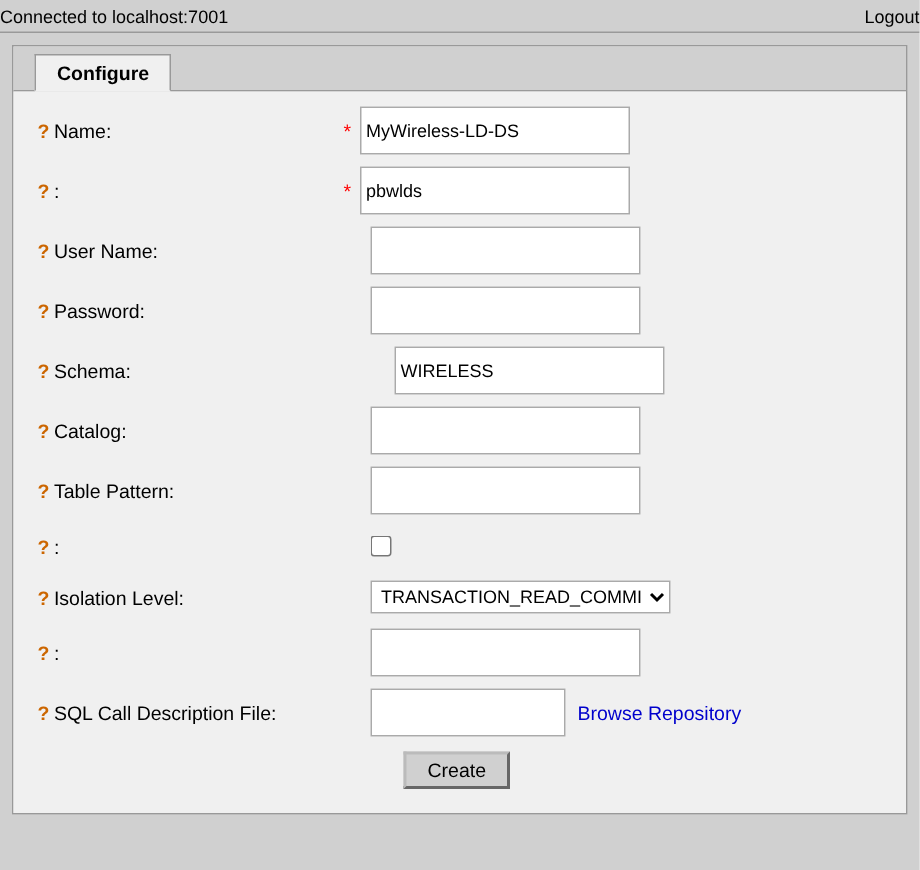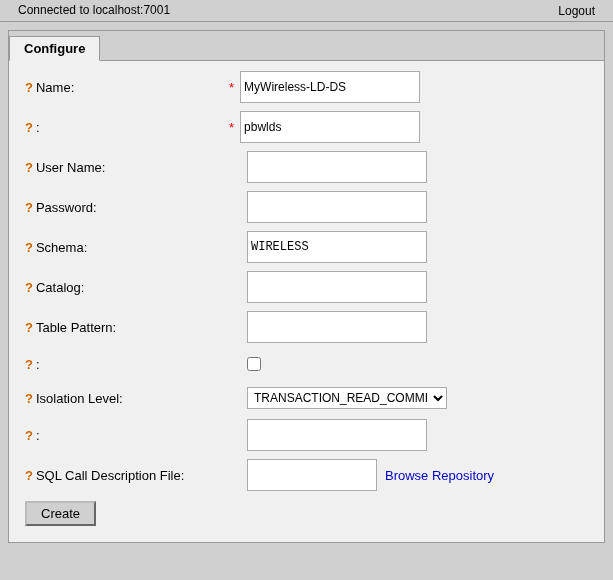--- a/index.html
+++ b/index.html
@@ -9,22 +9,22 @@
       background: #d0d0d0;
       width: 613px;
       min-height: 580px;
     }
 
     
     .top-bar {
       background: #d0d0d0;
       display: flex;
       justify-content: space-between;
-      align-items: flex-start;
-      padding: 3px 18px;
+      align-items: center;
+      padding: 3px 0;
       border-bottom: 1px solid #999;
     }
     .top-bar-left {
       font-size: 12px;
       color: #000;
     }
     .top-bar-center {
       font-size: 12px;
       color: #000;
     }
@@ -52,21 +52,21 @@
     }
     .tab-item {
       background: #e8e8e8;
       border: 1px solid #999;
       border-bottom: none;
       padding: 4px 14px;
       font-size: 13px;
       font-weight: bold;
       cursor: pointer;
       margin-top: 4px;
-      margin-left: 0;
+      margin-left: 14px;
     }
     .tab-item.active {
       background: #f0f0f0;
       border-bottom: 1px solid #f0f0f0;
       z-index: 1;
       position: relative;
       top: 1px;
     }
 
     
@@ -147,21 +147,21 @@
     }
 
     
     .sql-input {
       width: 130px !important;
     }
 
     
     .button-row {
       display: flex;
-      justify-content: flex-start;
+      justify-content: center;
       margin-top: 10px;
       padding-right: 4px;
     }
     .create-button {
       background: #d0d0d0;
       border: 2px outset #bbb;
       padding: 3px 14px;
       font-size: 13px;
       cursor: pointer;
       color: #000;
@@ -230,21 +230,21 @@
       </div>
     </div>
 
     <div class="form-row">
       <div class="form-label-cell">
         <span class="help-icon">?</span>
         <span class="field-label">Schema</span>
         <span class="field-label">:</span>
       </div>
       <div class="form-input-cell">
-        <input type="text" id="schema-input" style="margin-left: 22px; font-family: Liberation Mono, monospace;" value="WIRELESS">
+        <input type="text" id="schema-input" style="margin-left: 38px;" value="WIRELESS">
       </div>
     </div>
 
     <div class="form-row">
       <div class="form-label-cell">
         <span class="help-icon">?</span>
         <span class="field-label">Catalog</span>
         <span class="field-label">:</span>
       </div>
       <div class="form-input-cell">

